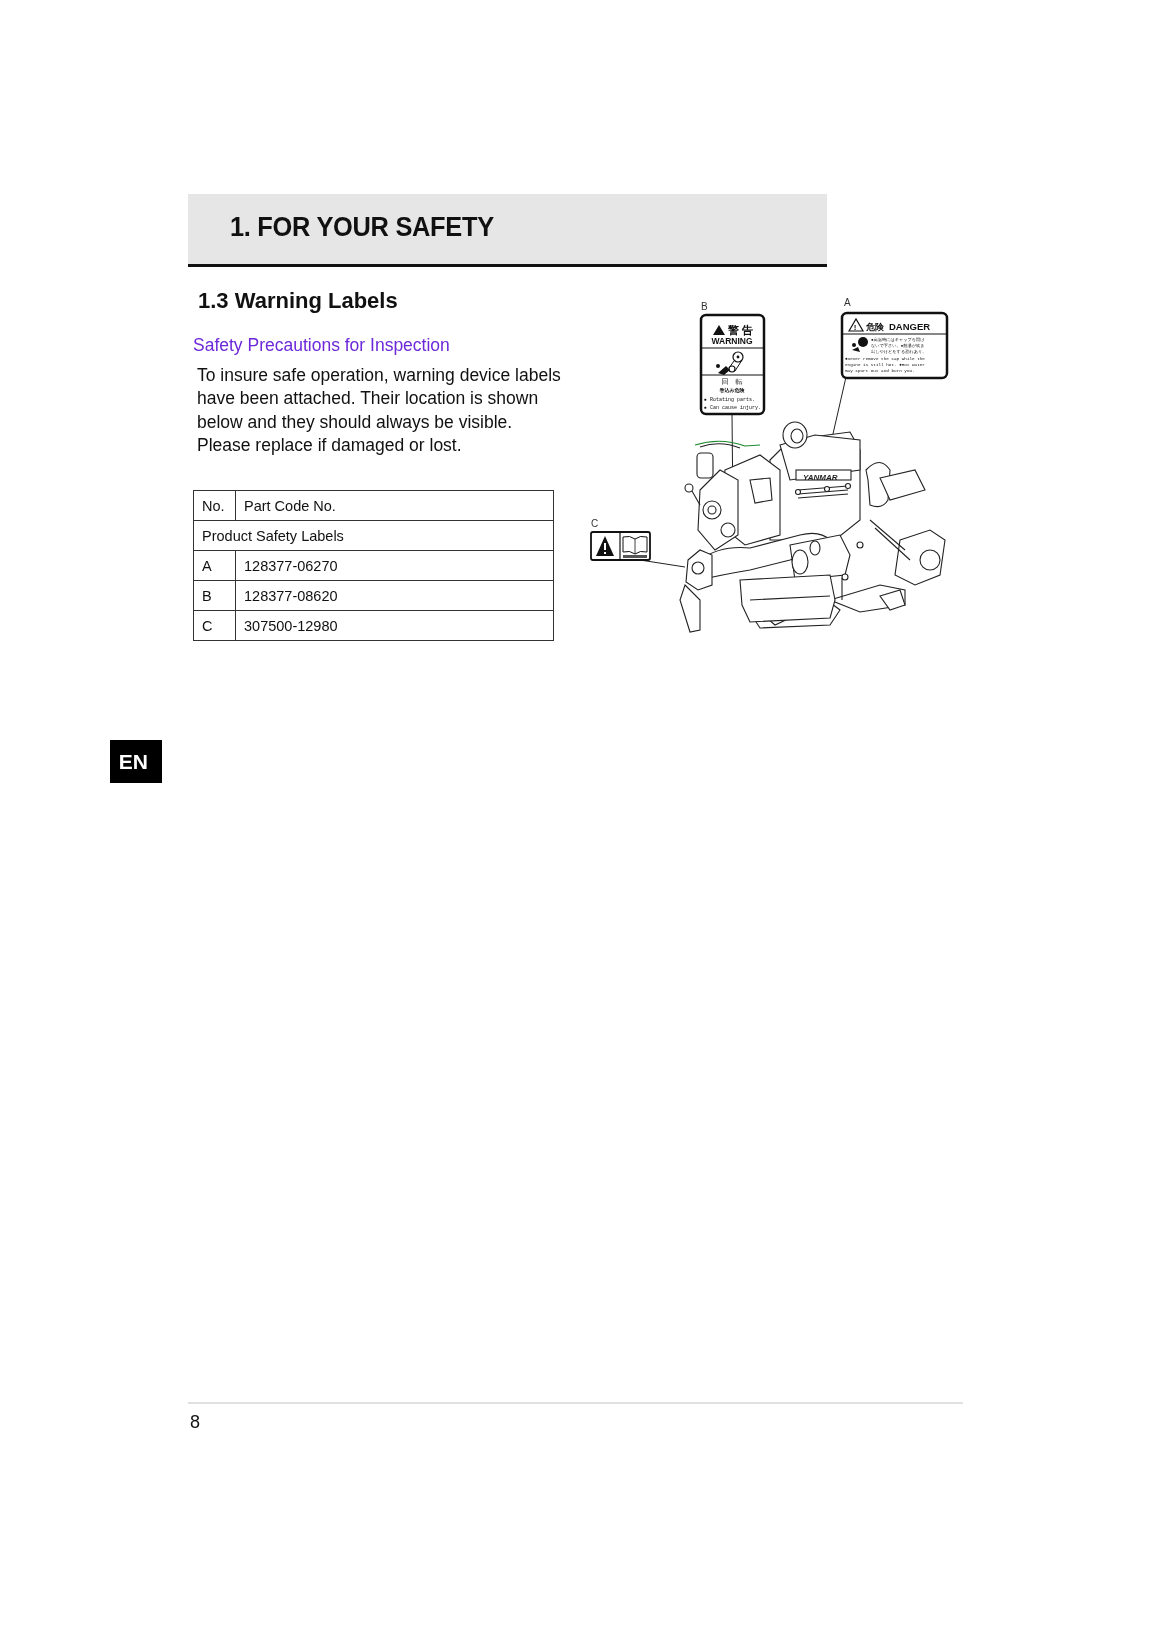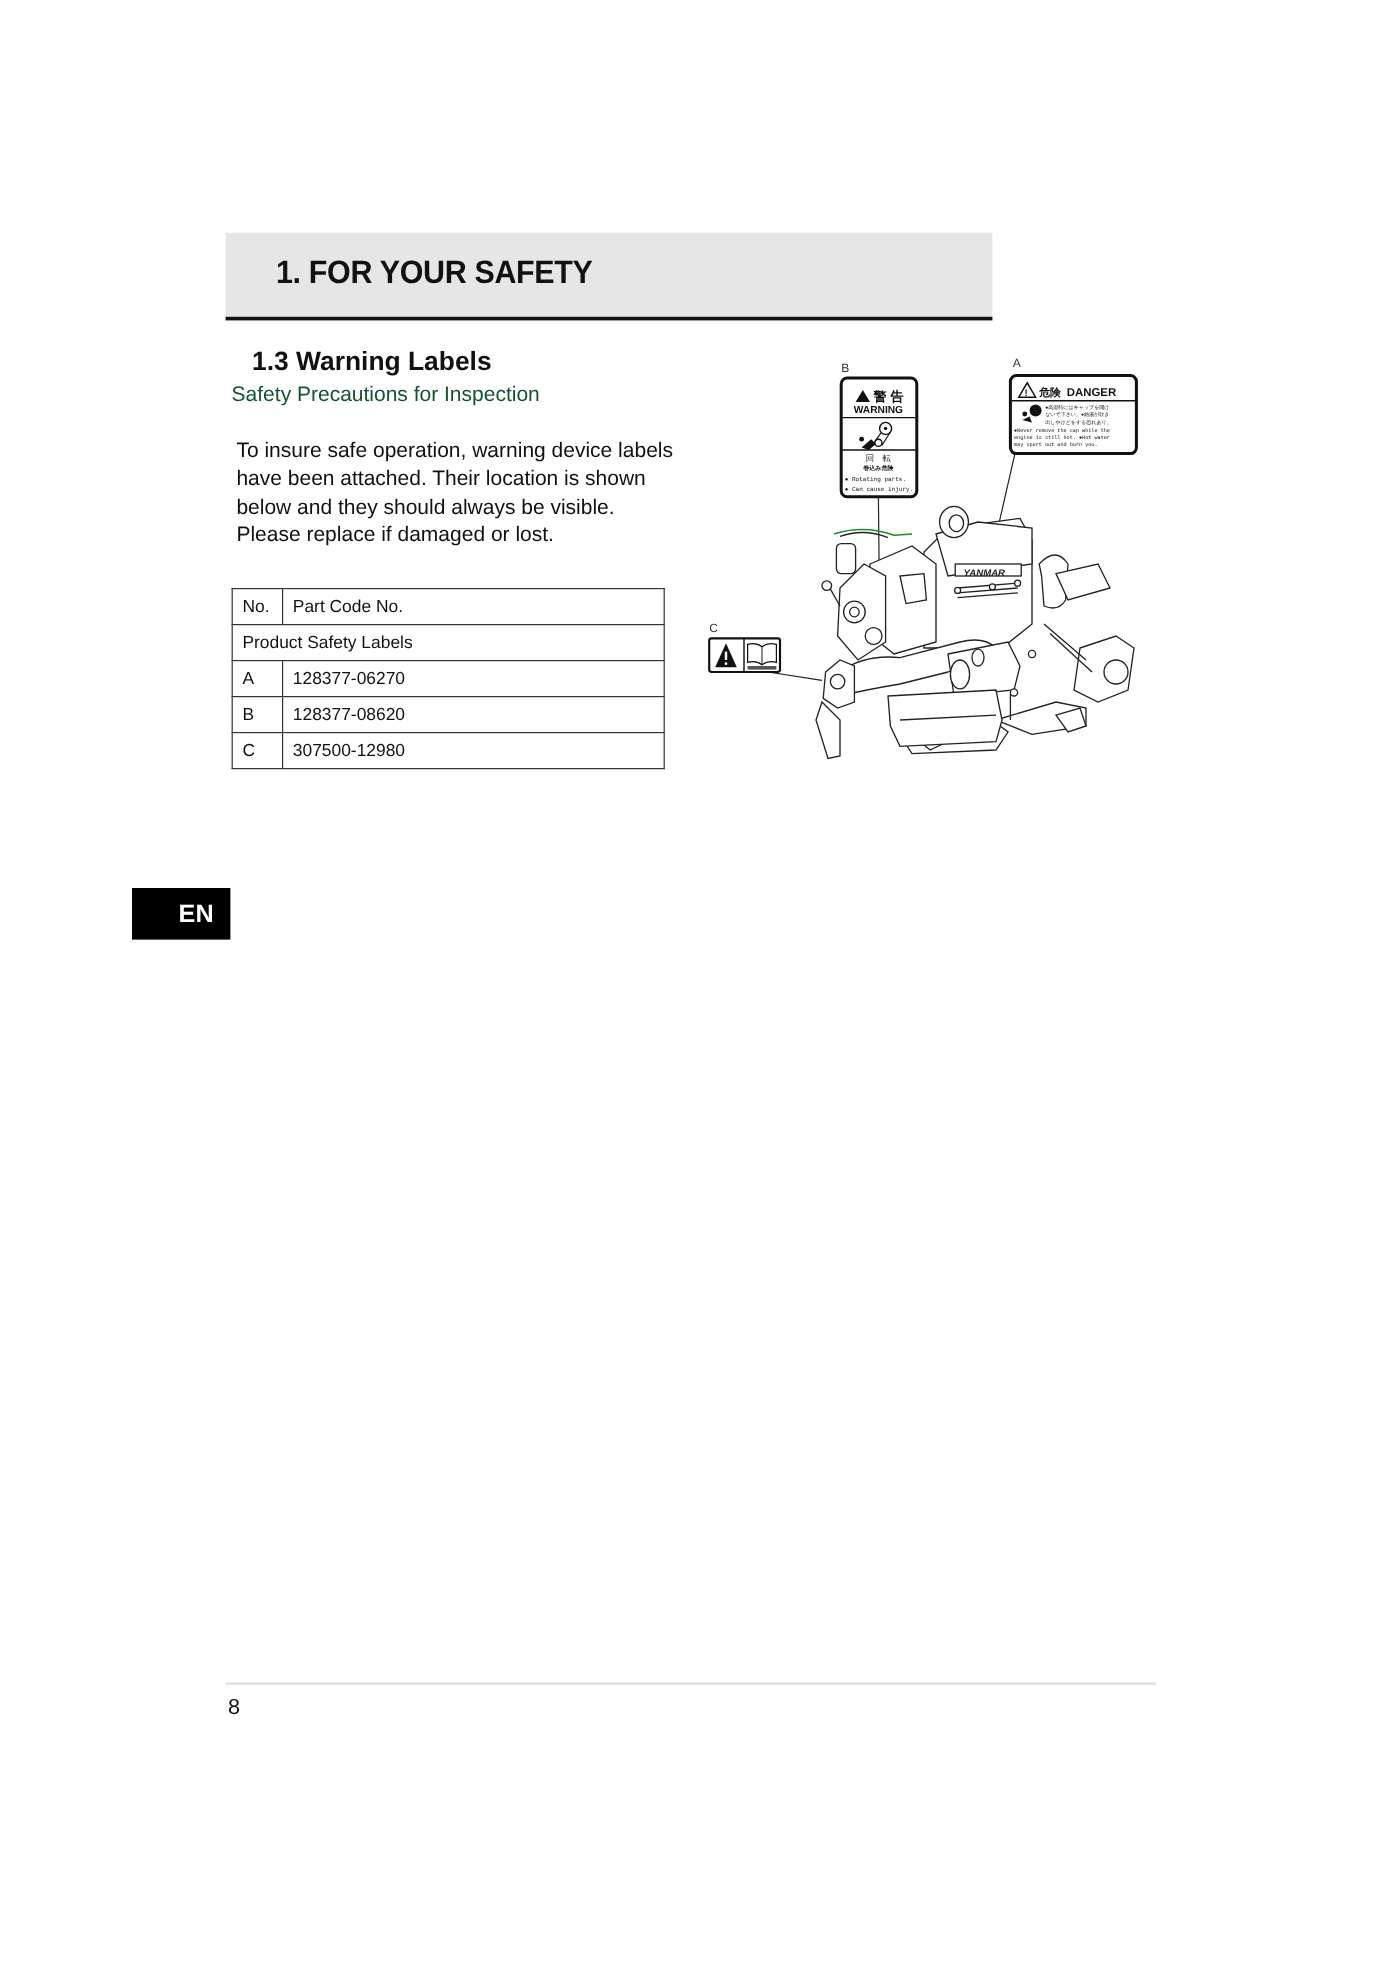--- a/index.html
+++ b/index.html
@@ -5,31 +5,31 @@
   html, body { margin: 0; padding: 0; background: #ffffff; }
   body { width: 1157px; height: 1637px; position: relative; overflow: hidden;
          font-family: "Liberation Sans", sans-serif; color: #111; }
   .abs { position: absolute; }
 
   .chapter-band { left: 188px; top: 194px; width: 639px; height: 70px; background: #e6e6e6;
                   border-bottom: 3px solid #111; }
   .chapter-title { position: absolute; left: 42px; top: 18px; font-size: 27px; font-weight: bold;
                    letter-spacing: -0.3px; transform: scaleX(0.94); transform-origin: left center; color: #111; }
 
-  .section-title { left: 210px; top: 288px; font-size: 22px; font-weight: bold; color: #111; }
-  .subtitle { left: 193px; top: 318px; font-size: 17.5px; color: #14532d; }
+  .section-title { left: 198px; top: 288px; font-size: 22px; font-weight: bold; color: #111; }
+  .subtitle { left: 193px; top: 335px; font-size: 17.5px; color: #6d28d9; }
   .para { left: 197px; top: 364px; width: 370px; font-size: 17.5px; line-height: 23.3px; color: #111; }
 
   .label-table { left: 193px; top: 490px; width: 361px; border-collapse: collapse; font-size: 14.5px; }
   .label-table td { border: 1.5px solid #333; height: 29px; padding: 0 8px; vertical-align: middle; }
   .label-table td.no { width: 25px; }
 
   .figure { left: 580px; top: 290px; width: 400px; height: 360px; }
 
-  .lang-tab { left: 110px; top: 740px; width: 82px; height: 43px; background: #000; color: #fff;
+  .lang-tab { left: 110px; top: 740px; width: 52px; height: 43px; background: #000; color: #fff;
               font-weight: bold; font-size: 21px; display: flex; align-items: center; justify-content: flex-end;
               padding-right: 14px; box-sizing: border-box; }
 
   .footer-rule { left: 188px; top: 1402px; width: 775px; height: 2px; background: #e0e0e0; }
   .page-number { left: 190px; top: 1412px; font-size: 18px; color: #111; }
 </style>
 </head>
 <body>
 
 <div class="abs chapter-band">

